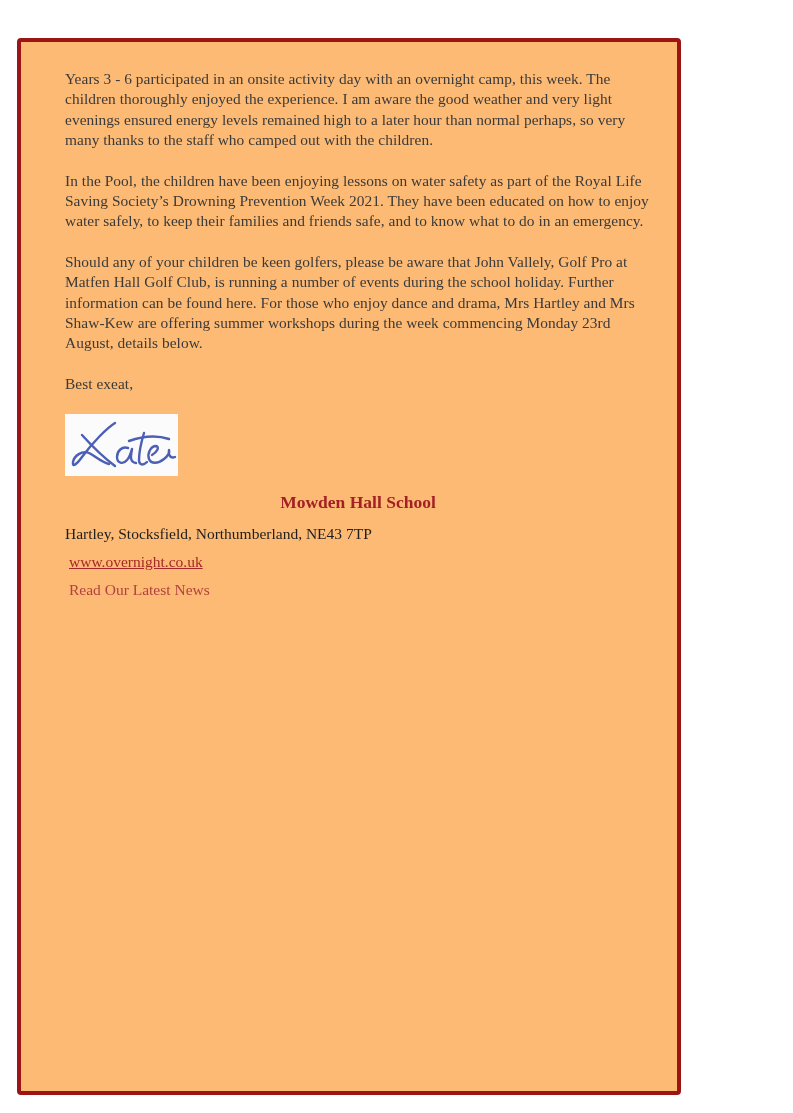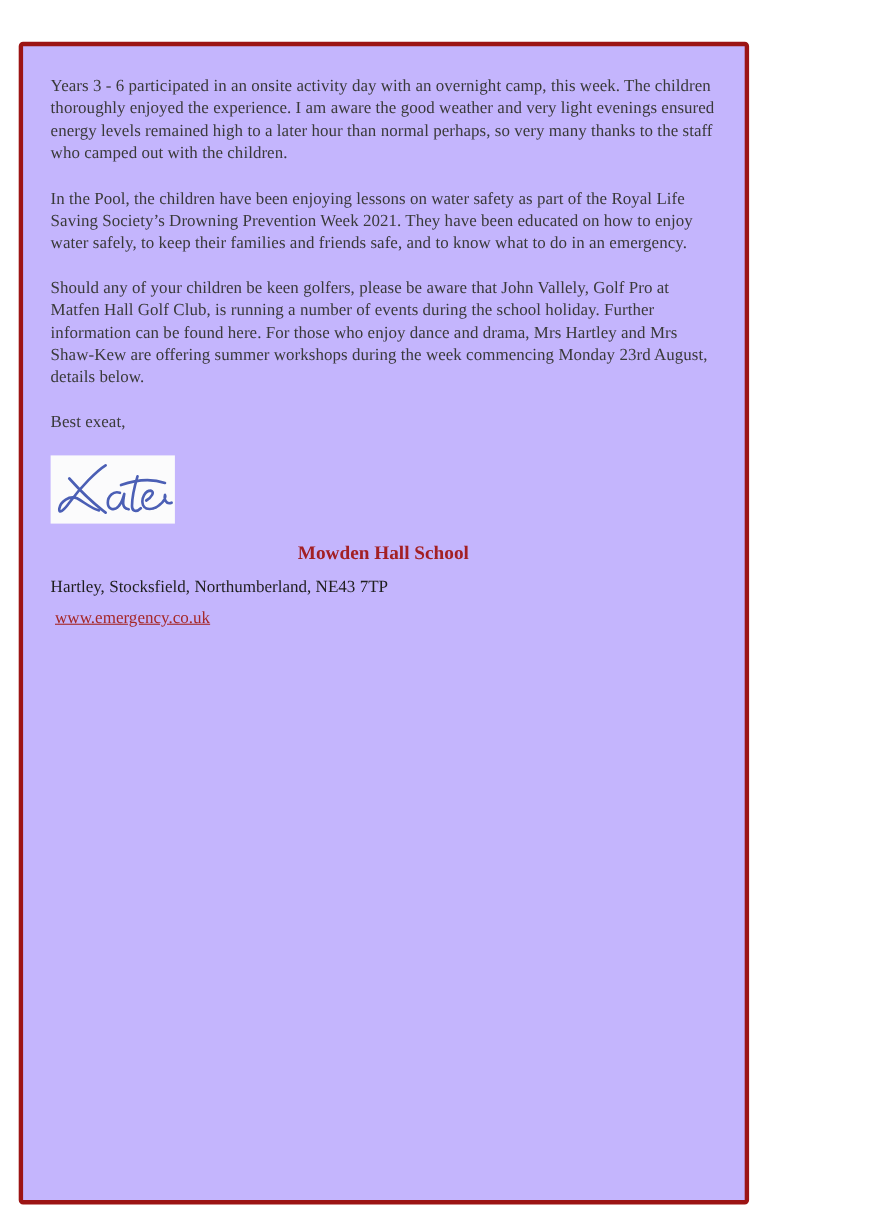--- a/index.html
+++ b/index.html
@@ -15,21 +15,22 @@
   html,body{margin:0;padding:0;}
   body{
     width:793px;height:1113px;position:relative;
     background:var(--page-background);
     font-family:"Liberation Serif", serif;
   }
   .page{
     position:absolute;left:17px;top:38px;width:664px;height:1057px;
     border:4px solid var(--border-color);
     border-radius:4px;
-    background:#c4b5fd;
+    background:#fdba74;
+    padding-left:19px;
   }
   .content{
     padding:27px 26px 0 25px;
   }
   p.body{
     font-size:15.4px;line-height:20.4px;
     color:var(--body-text-color);
     margin:0 0 20px 0;
     letter-spacing:0.05px;
   }
@@ -81,17 +82,20 @@
           <path d="M79 19 C76 29 74 39 74 46 C74 51 78 52 82 48"></path>
           <path d="M64 27 C78 22 92 21 104 25"></path>
           <path d="M87 41 C92 38 95 33 91 32 C86 32 82 39 84 45 C86 50 93 50 99 45 C103 42 105 38 104 36 C103 40 105 45 110 43"></path>
         </g>
       </svg>
     </div>
 
     <h2 class="school">Mowden Hall School</h2>
     <p class="addr">Hartley, Stocksfield, Northumberland, NE43 7TP</p>
     <p class="web">
-      <a href="#">www.emergency.co.uk</a>
+      <a href="#">www.overnight.co.uk</a>
+    </p>
+    <p class="news">
+      <a href="#">Read Our Latest News</a>
     </p>
 
   </div>
 </div>
 
 </body></html>

